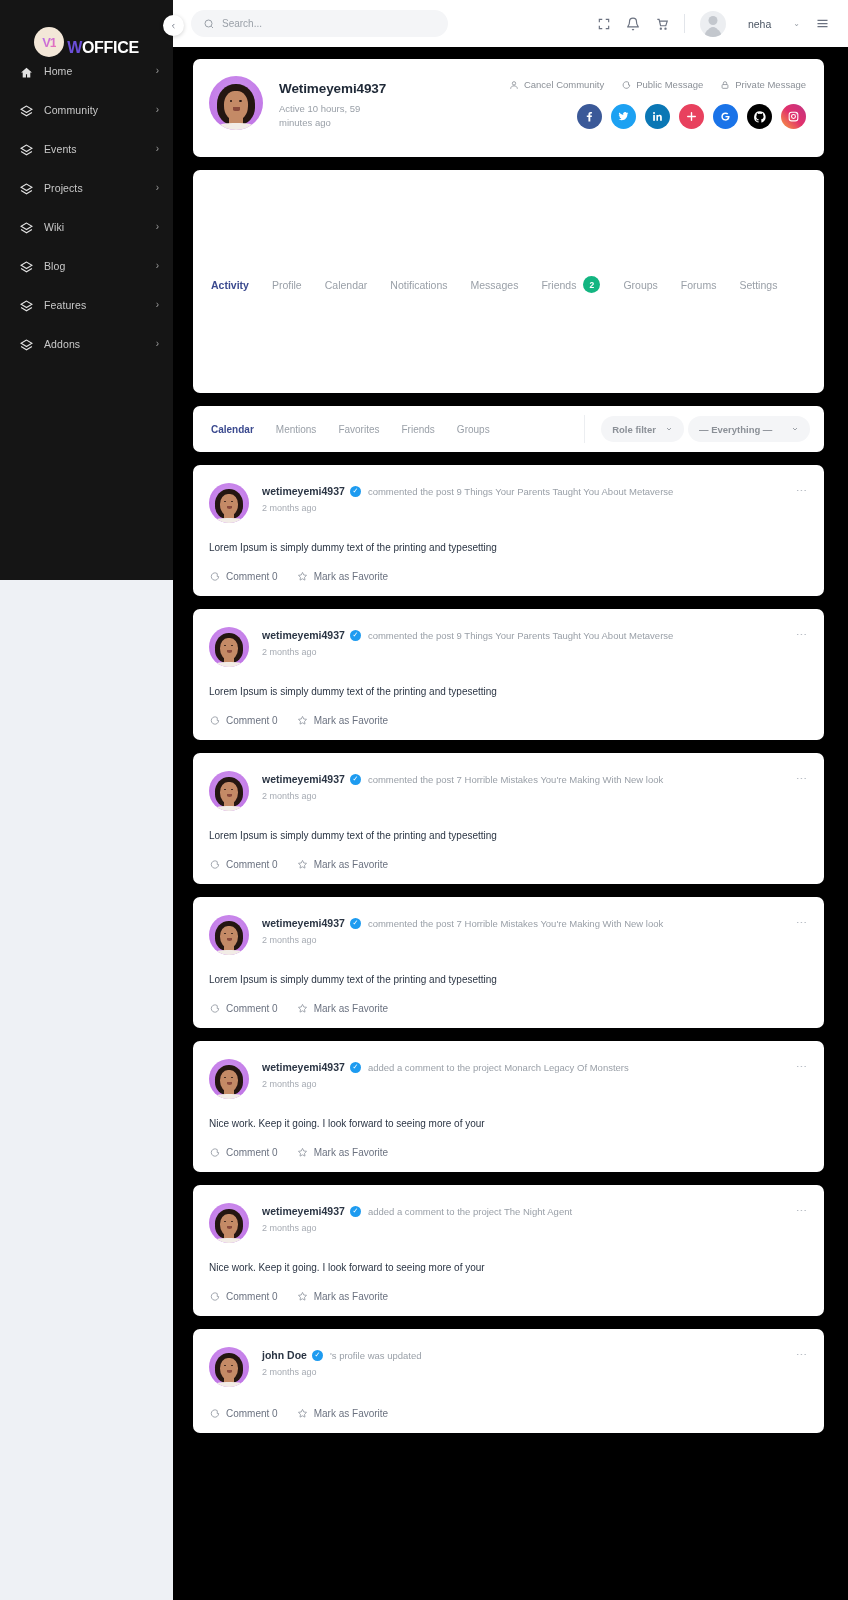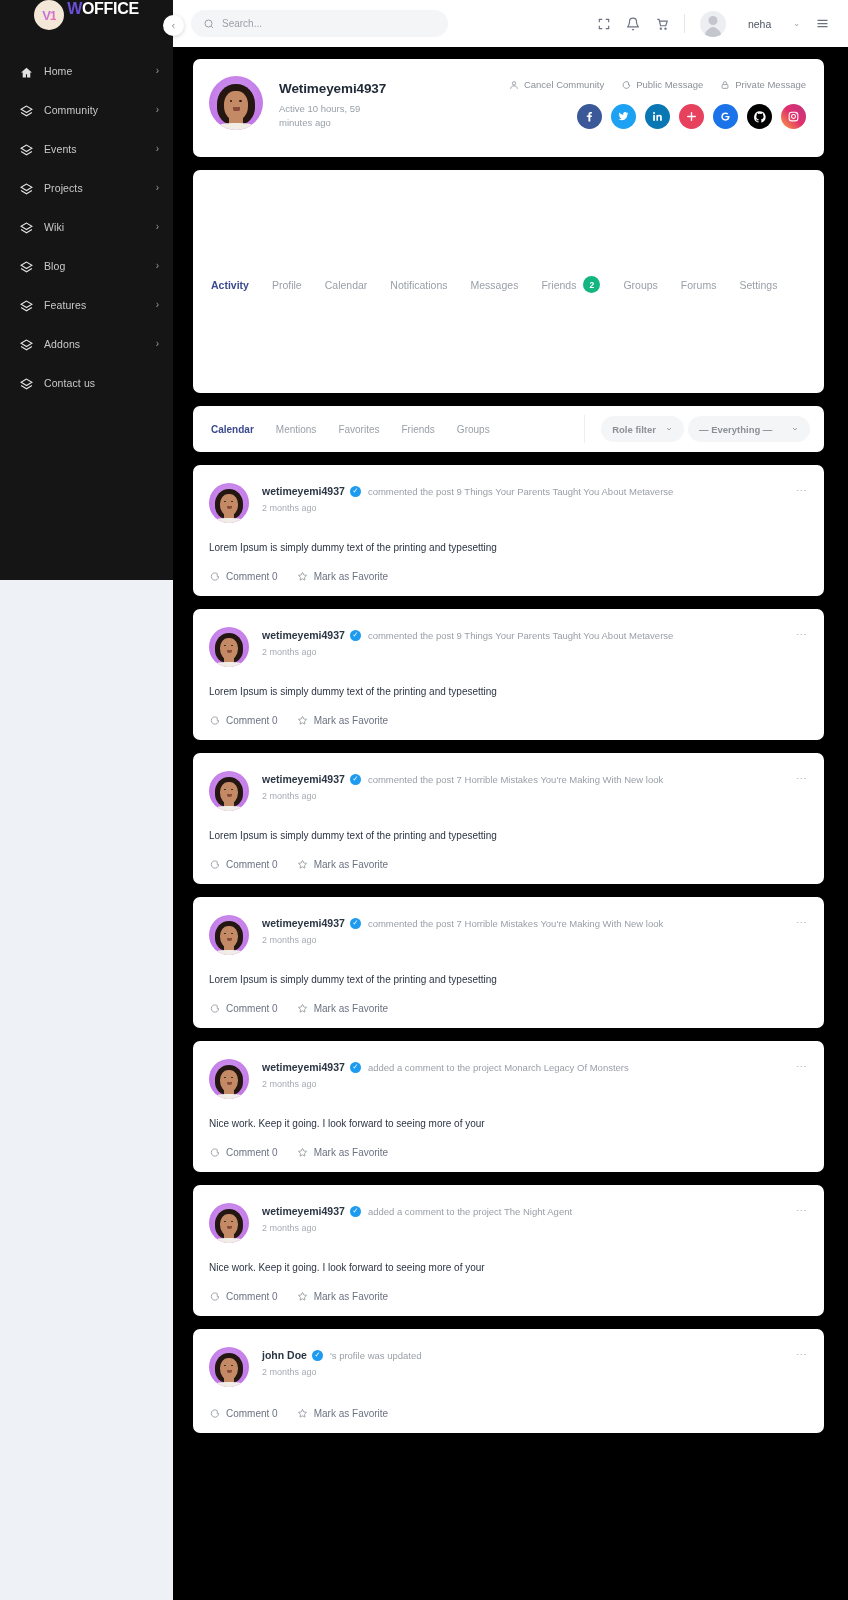--- a/index.html
+++ b/index.html
@@ -14,21 +14,21 @@
 
   
   .sidebar {
     position: absolute; left: 0; top: 0;
     width: 173px; height: 580px;
     background: #151515;
     z-index: 5;
   }
   .brand {
     height: 57px;
-    display: flex; align-items: flex-start; justify-content: center;
+    display: flex; align-items: flex-end; justify-content: center;
     gap: 3px;
   }
   .brand-mark {
     width: 30px; height: 30px; border-radius: 50%;
     background: #f3e7d8;
     display: flex; align-items: center; justify-content: center;
     position: relative;
     flex: none;
   }
   .brand-mark .v1 {
@@ -335,30 +335,20 @@
       </div>
       <div class="nav-item">
         <span class="ico">
           <svg width="13" height="13" viewBox="0 0 24 24" fill="none" stroke="currentColor" stroke-width="2">
               <path d="M12 2L2 8l10 6 10-6z"></path>
               <path d="M2 14l10 6 10-6"></path>
             </svg>
         </span>
         <span class="lbl">Addons</span>
         <span class="chev">›</span>
-      </div>
-      <div class="nav-item">
-        <span class="ico">
-          <svg width="13" height="13" viewBox="0 0 24 24" fill="none" stroke="currentColor" stroke-width="2">
-              <path d="M12 2L2 8l10 6 10-6z"></path>
-              <path d="M2 14l10 6 10-6"></path>
-            </svg>
-        </span>
-        <span class="lbl">Contact us</span>
-        <span class="chev"></span>
       </div>
     </nav>
   </aside>
 
   <div class="collapse-toggle">
     <span>
       <svg width="7" height="10" viewBox="0 0 24 24" fill="none" stroke="currentColor" stroke-width="3">
           <path d="M15 5L8 12l7 7"></path>
         </svg>
     </span>

